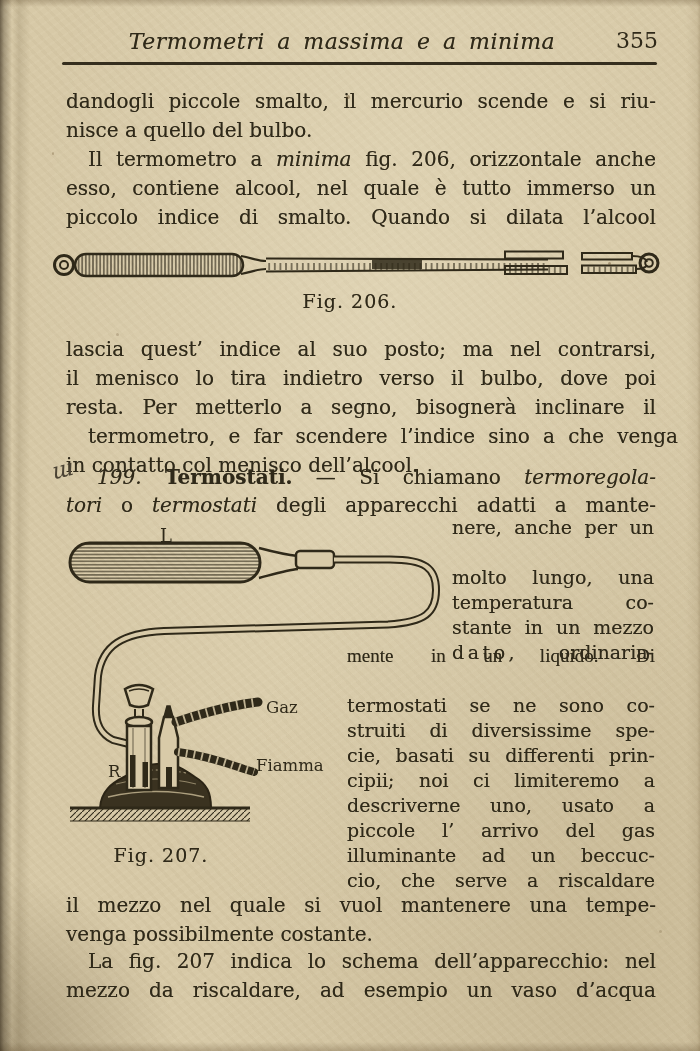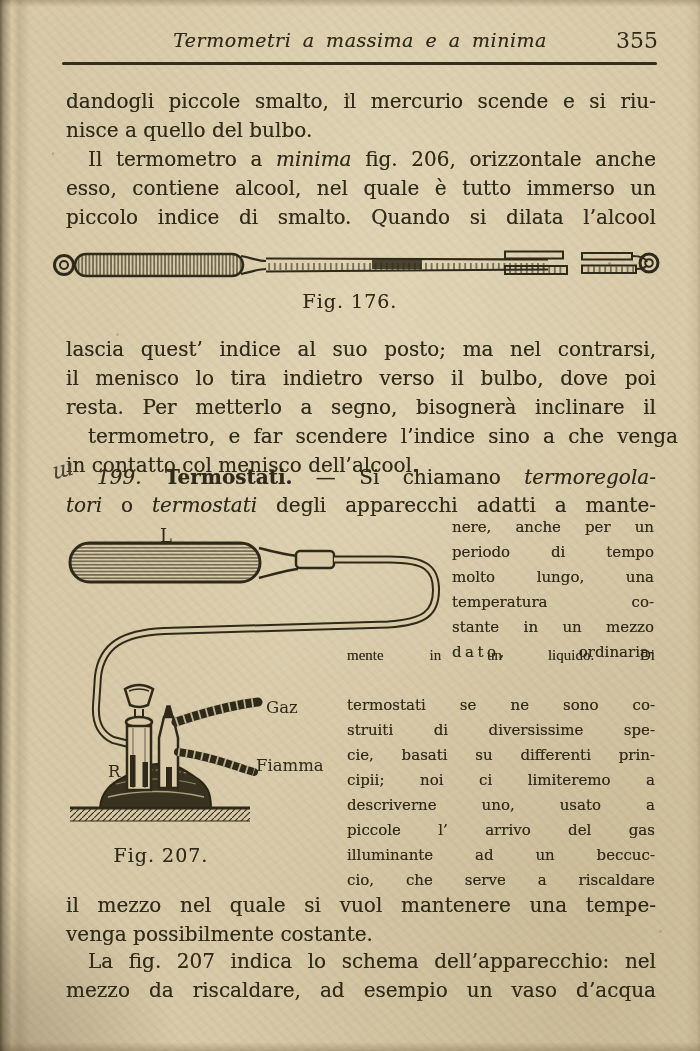--- a/index.html
+++ b/index.html
@@ -19,27 +19,27 @@
       repeating-linear-gradient(47deg, rgba(120,100,60,.045) 0 3px, rgba(0,0,0,0) 3px 8px),
       repeating-linear-gradient(-33deg, rgba(255,246,222,.05) 0 2px, rgba(0,0,0,0) 2px 7px);
   }
   .ln {
     position:absolute; font-size:20px; line-height:26px; height:27px;
     text-align:justify; text-align-last:justify;
     text-shadow:0 0 .5px rgba(47,41,25,.55);
   }
   .ln.end { text-align:center; text-align-last:left; }
   .ln.center { text-align:center; text-align-last:center; }
-  .col { font-size:15px; line-height:25px; height:26px; }
+  .col { font-size:19px; line-height:25px; height:26px; }
   .it { font-style:italic; }
   .bd { font-weight:bold; }
   .sp { letter-spacing:3.5px; }
   .header-title {
-    position:absolute; left:120px; top:29px; width:480px;
-    font-style:italic; font-size:19px; text-align:right;
+    position:absolute; left:102px; top:29px; width:480px;
+    font-style:italic; font-size:22px; text-align:right;
     letter-spacing:.5px; word-spacing:5px;
     text-align-last:center; text-shadow:0 0 .5px rgba(47,41,25,.55);
   }
   .page-number { position:absolute; left:606px; top:28px; width:52px; font-size:22px; text-align:right; }
   .rule { position:absolute; left:62px; top:62px; width:595px; height:2.5px; background:#352e1e; border-radius:2px; }
   .caption { position:absolute; font-size:19px; letter-spacing:1px; }
   .mark {
     position:absolute; left:52px; top:456px; font-size:23px; font-style:italic;
     color:#4b4334; transform:rotate(-14deg) skewX(-6deg);
   }
@@ -87,35 +87,34 @@
         <rect x="459" y="26" width="58" height="6" fill="url(#tick206)" stroke="none"></rect>
         <rect x="534" y="12" width="50" height="6.5" stroke-width="2"></rect>
         <rect x="534" y="24.5" width="54" height="7.5" stroke-width="2"></rect>
         <rect x="536" y="25.5" width="50" height="5.5" fill="url(#tick206)" stroke="none"></rect>
         <path d="M 584,15 C 594,15 598,18 599,21 M 588,28 C 595,28 598,26 599,24" stroke-width="2"></path>
         <circle cx="601" cy="22" r="9" stroke-width="3"></circle>
         <circle cx="601" cy="22" r="3.8" stroke-width="2"></circle>
       </g>
     </svg>
   </div>
-  <div class="caption ln center" style="left:288px;top:288px;width:124px;">Fig. 176.</div>
+  <div class="caption ln center" style="left:288px;top:288px;width:124px;">Fig. 206.</div>
 
   <div class="ln" style="left:66px;top:336px;width:590px;">lascia quest’ indice al suo posto; ma nel contrarsi,</div>
   <div class="ln" style="left:66px;top:365px;width:590px;">il menisco lo tira indietro verso il bulbo, dove poi</div>
   <div class="ln" style="left:66px;top:394px;width:590px;">resta. Per metterlo a segno, bisognerà inclinare il</div>
   <div class="ln" style="left:66px;top:423px;width:590px;margin-left:22px;">termometro, e far scendere l’indice sino a che venga</div>
   <div class="ln end" style="left:66px;top:452px;width:590px;">in contatto col menisco dell’alcool.</div>
 
   <div class="mark">ɯ</div>
 
   <div class="ln" style="left:97px;top:464px;width:559px;"><span class="it">199. </span><span class="bd">Termostati.</span><span> — Si chiamano </span><span class="it">termoregola-</span></div>
   <div class="ln" style="left:66px;top:492px;width:590px;"><span class="it">tori</span><span> o </span><span class="it">termostati</span><span> degli apparecchi adatti a mante-</span></div>
 
   <div class="ln col" style="left:452px;top:515px;width:202px;">nere, anche per un</div>
-  <div class="ln col" style="left:452px;top:540px;width:202px;">periodo di tempo</div>
   <div class="ln col" style="left:452px;top:565px;width:202px;">molto lungo, una</div>
   <div class="ln col" style="left:452px;top:590px;width:202px;">temperatura co-</div>
   <div class="ln col" style="left:452px;top:615px;width:202px;">stante in un mezzo</div>
   <div class="ln col" style="left:452px;top:640px;width:202px;"><span class="sp">dato,</span><span> ordinaria-</span></div>
 
   <div class="ln col" style="left:347px;top:643px;width:308px;font-family:Liberation Serif, serif;">mente in un liquido. Di</div>
   <div class="ln col" style="left:347px;top:693px;width:308px;">termostati se ne sono co-</div>
   <div class="ln col" style="left:347px;top:718px;width:308px;">struiti di diversissime spe-</div>
   <div class="ln col" style="left:347px;top:743px;width:308px;">cie, basati su differenti prin-</div>
   <div class="ln col" style="left:347px;top:768px;width:308px;">cipii; noi ci limiteremo a</div>

